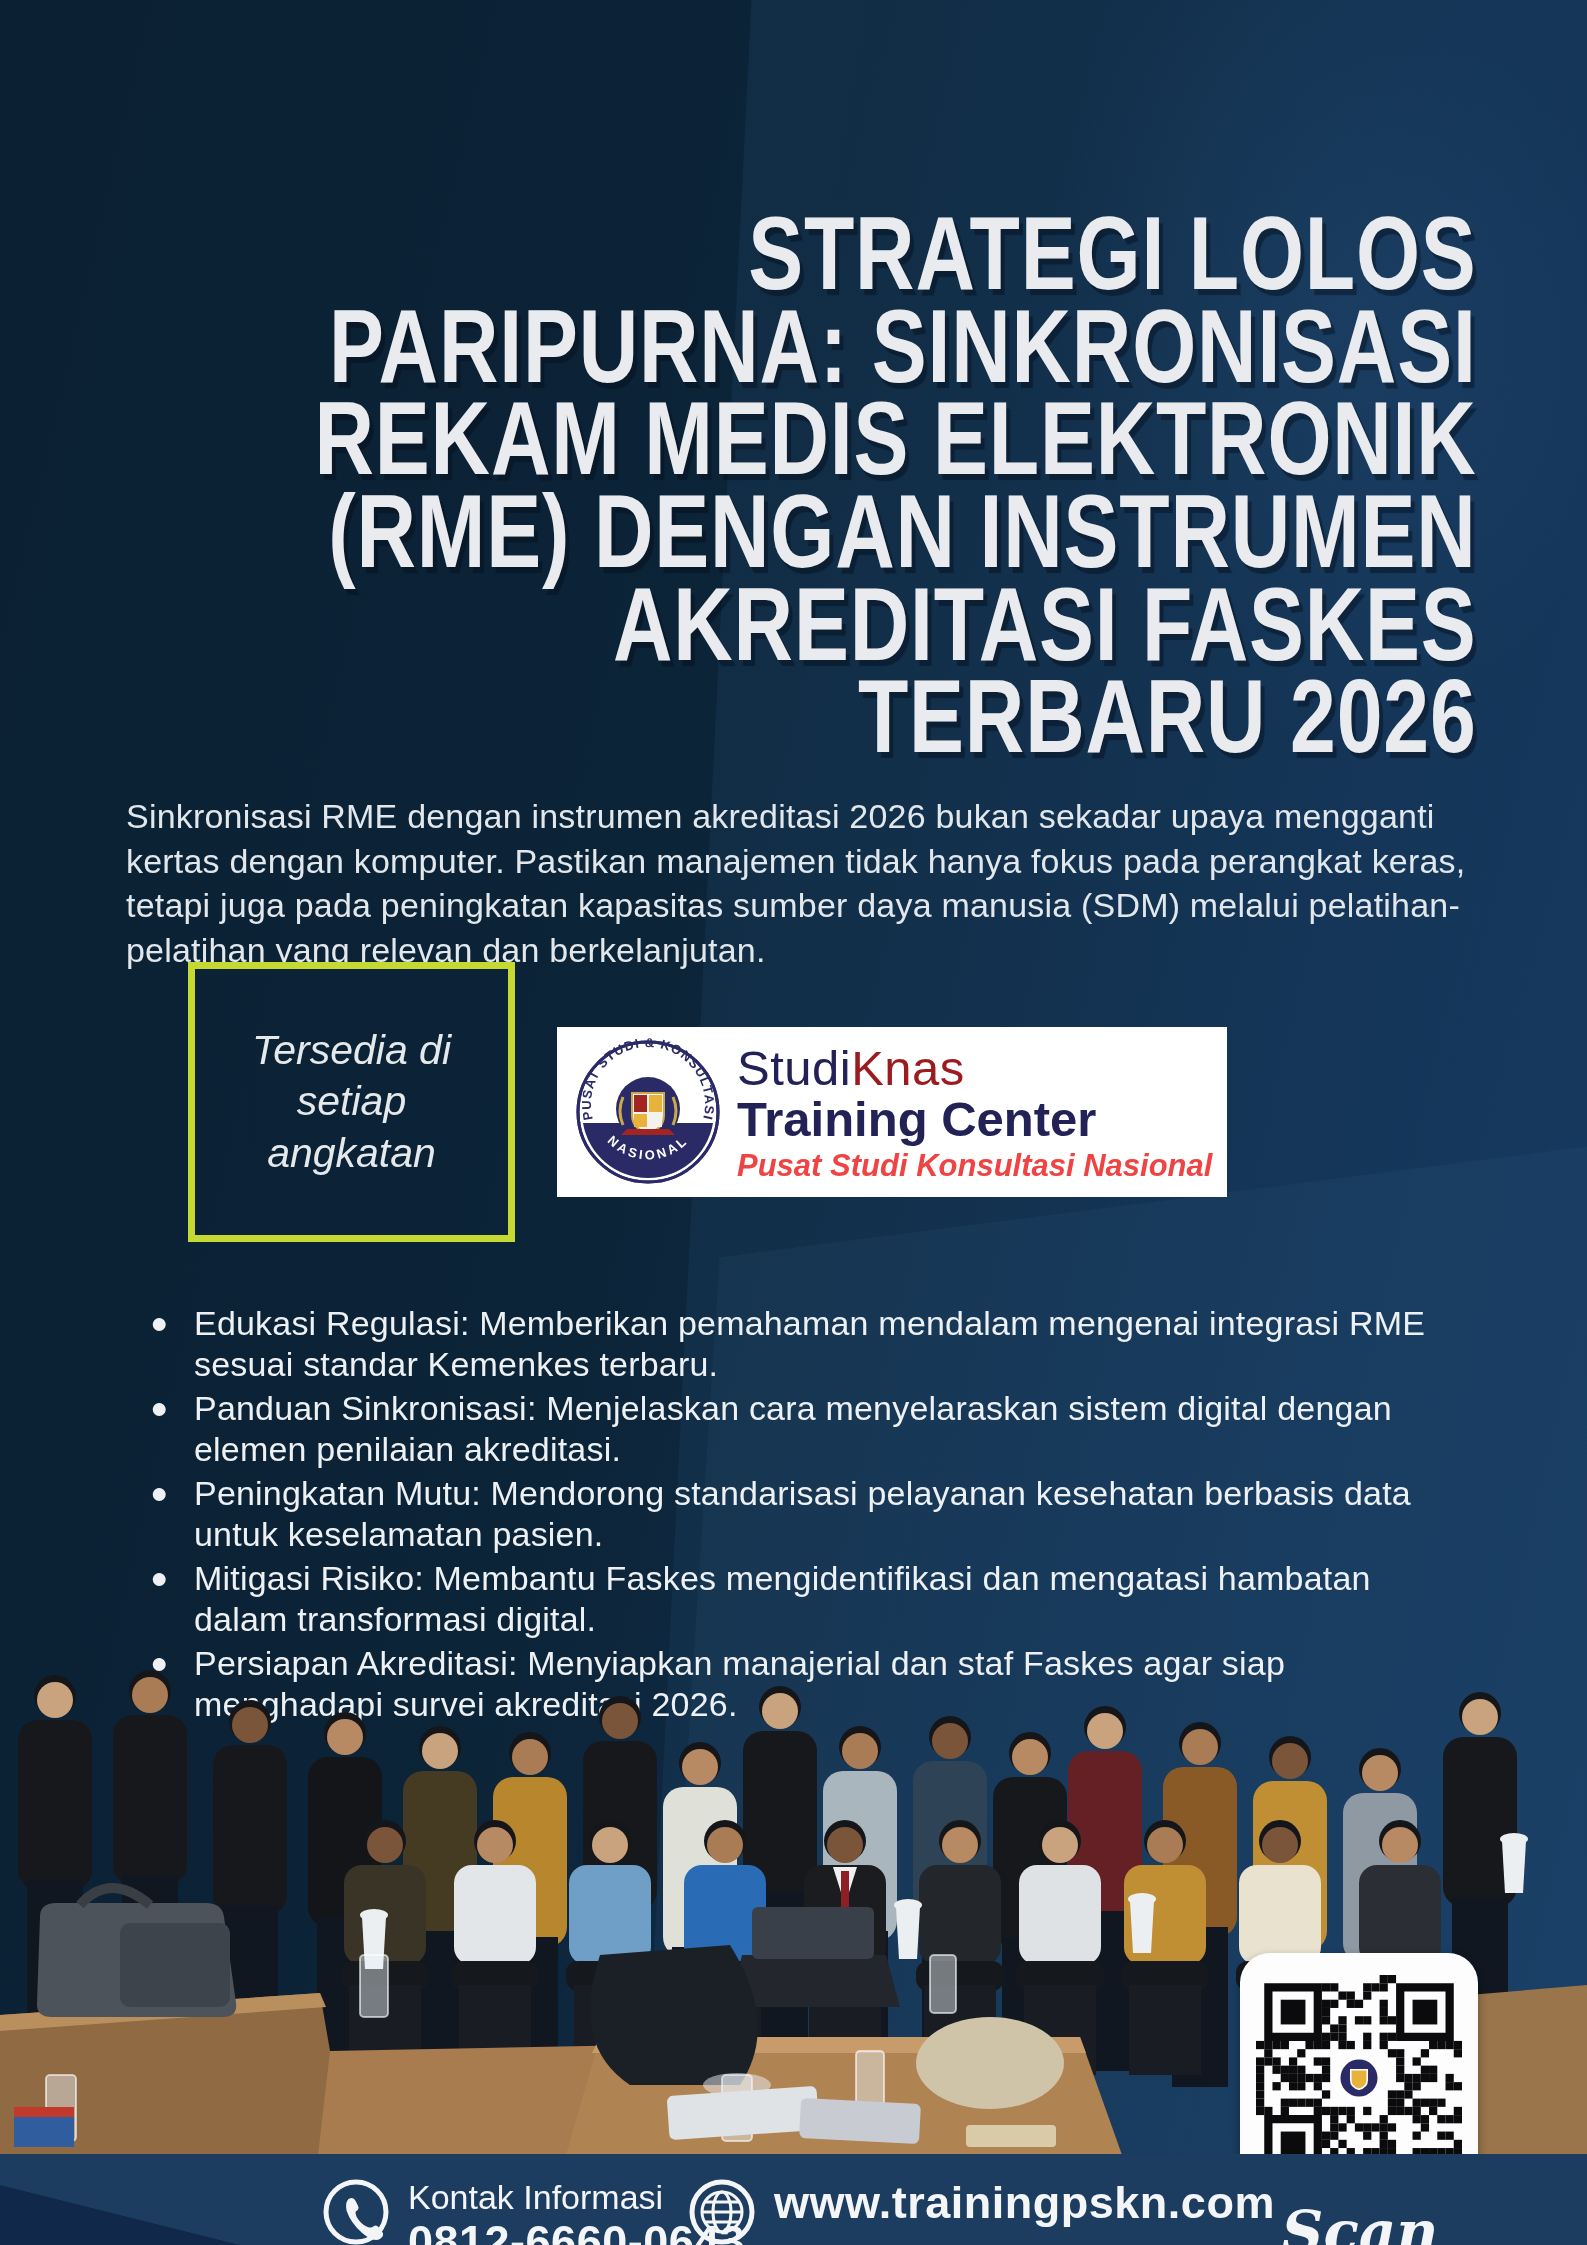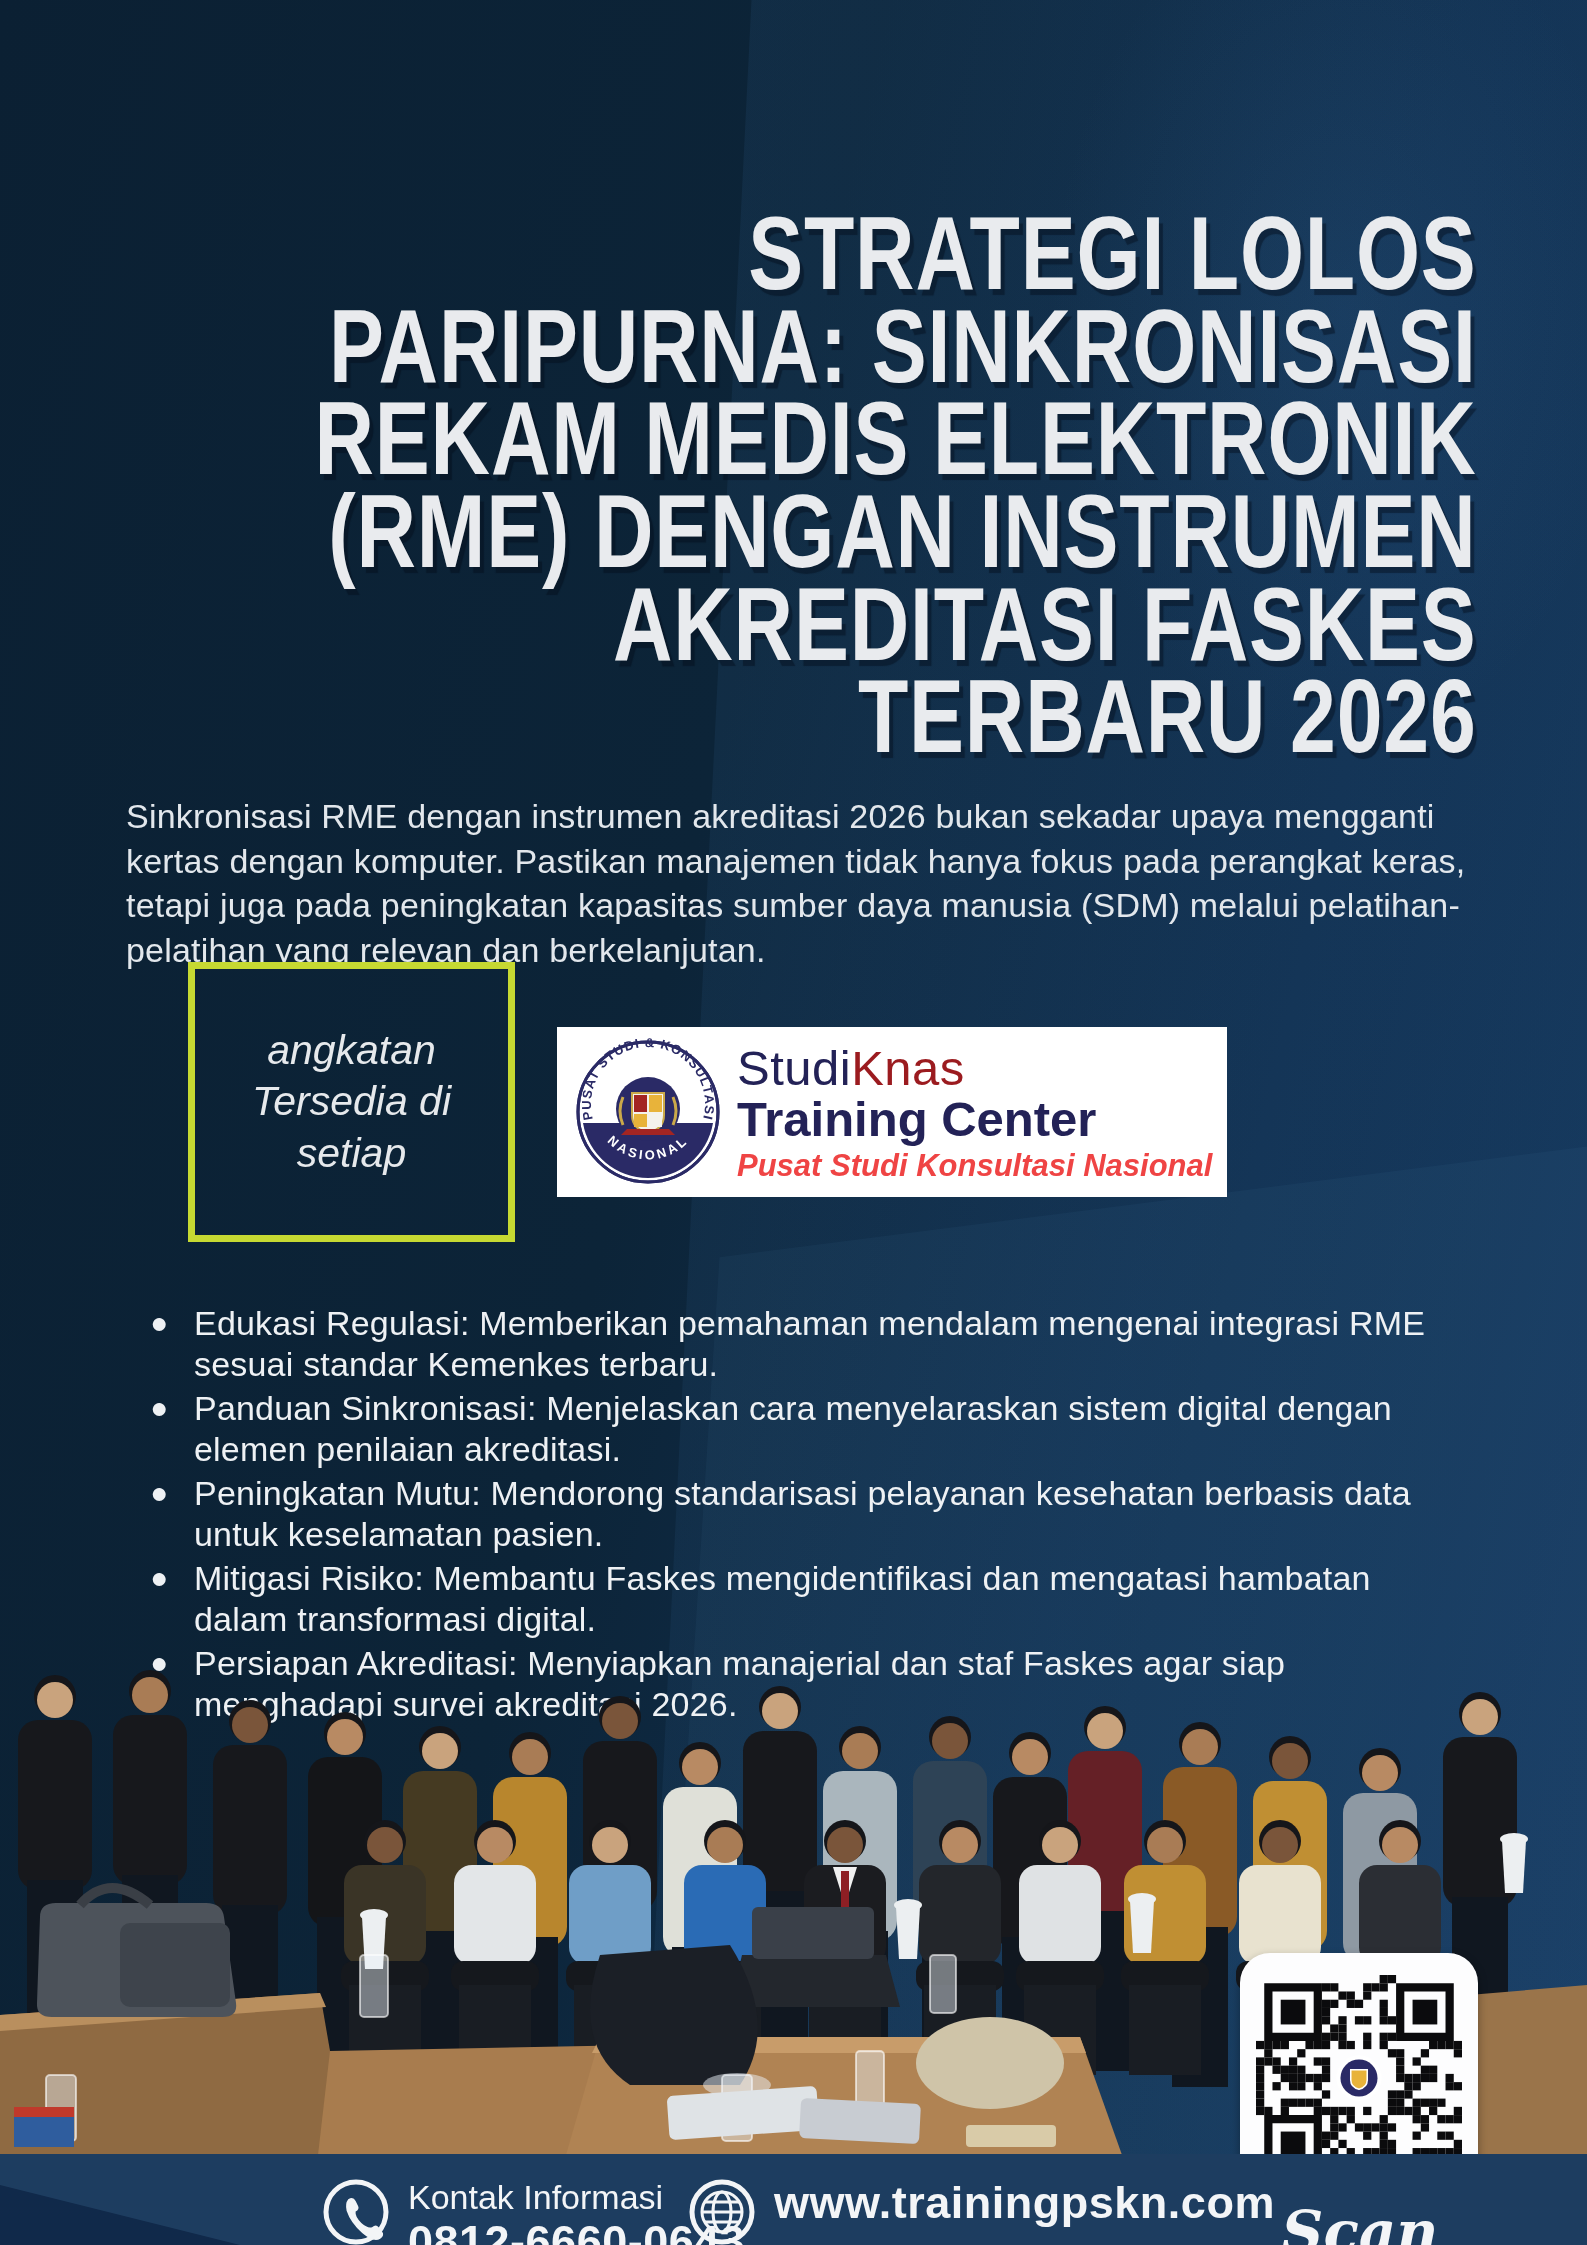--- a/index.html
+++ b/index.html
@@ -95,22 +95,22 @@
     <div>REKAM MEDIS ELEKTRONIK</div>
     <div>(RME) DENGAN INSTRUMEN</div>
     <div>AKREDITASI FASKES</div>
     <div>TERBARU 2026</div>
   </div>
 
   <div class="intro">Sinkronisasi RME dengan instrumen akreditasi 2026 bukan sekadar upaya mengganti kertas dengan komputer. Pastikan manajemen tidak hanya fokus pada perangkat keras, tetapi juga pada peningkatan kapasitas sumber daya manusia (SDM) melalui pelatihan-pelatihan yang relevan dan berkelanjutan.</div>
 
   <div class="badge">
     <div class="avail">
+      <div>Tersedia di setiap</div>
       <div>angkatan</div>
-      <div>Tersedia di setiap</div>
     </div>
   </div>
 
   <div class="logo-card">
     <svg class="emblem" width="150" height="150" viewBox="0 0 150 150">
       <circle cx="75" cy="75" r="70" fill="#ffffff" stroke="#2a2a66" stroke-width="3"></circle>
       <path d="M 13 95 A 65 65 0 0 0 137 95 L 137 98 A 65 65 0 0 1 13 98 Z" fill="none"></path>
       <path id="embArcBottom" d="M 16 88 A 62 62 0 0 0 134 88" fill="none"></path>
       <path d="M 10 86 L 140 86 A 66 66 0 0 1 75 141 A 66 66 0 0 1 10 86 Z" fill="#2a2a66"></path>
       <circle cx="75" cy="75" r="70" fill="none" stroke="#2a2a66" stroke-width="3"></circle>

